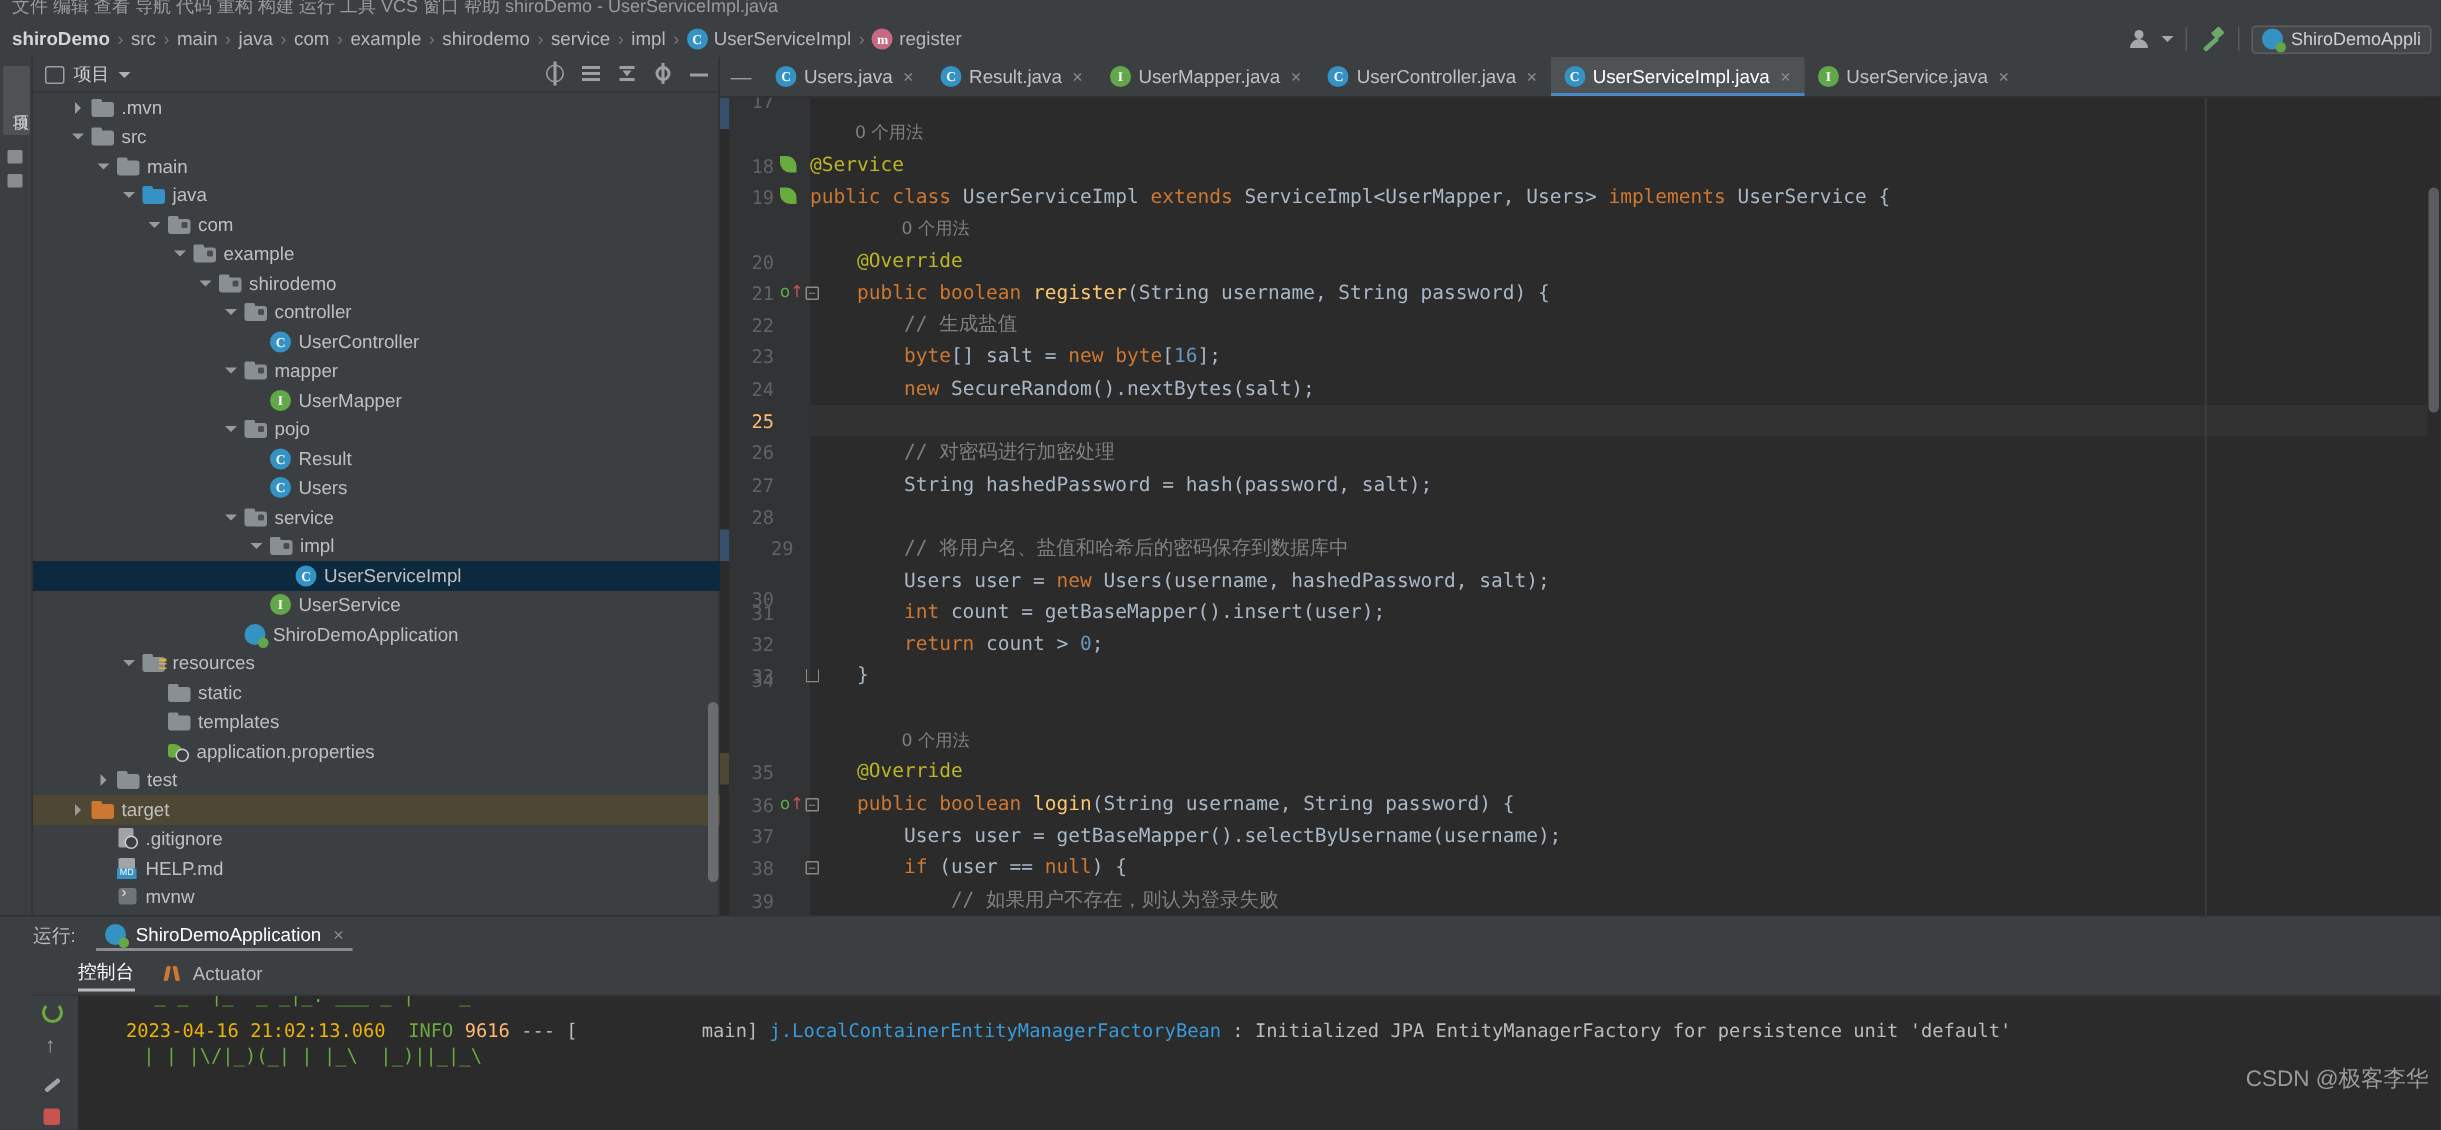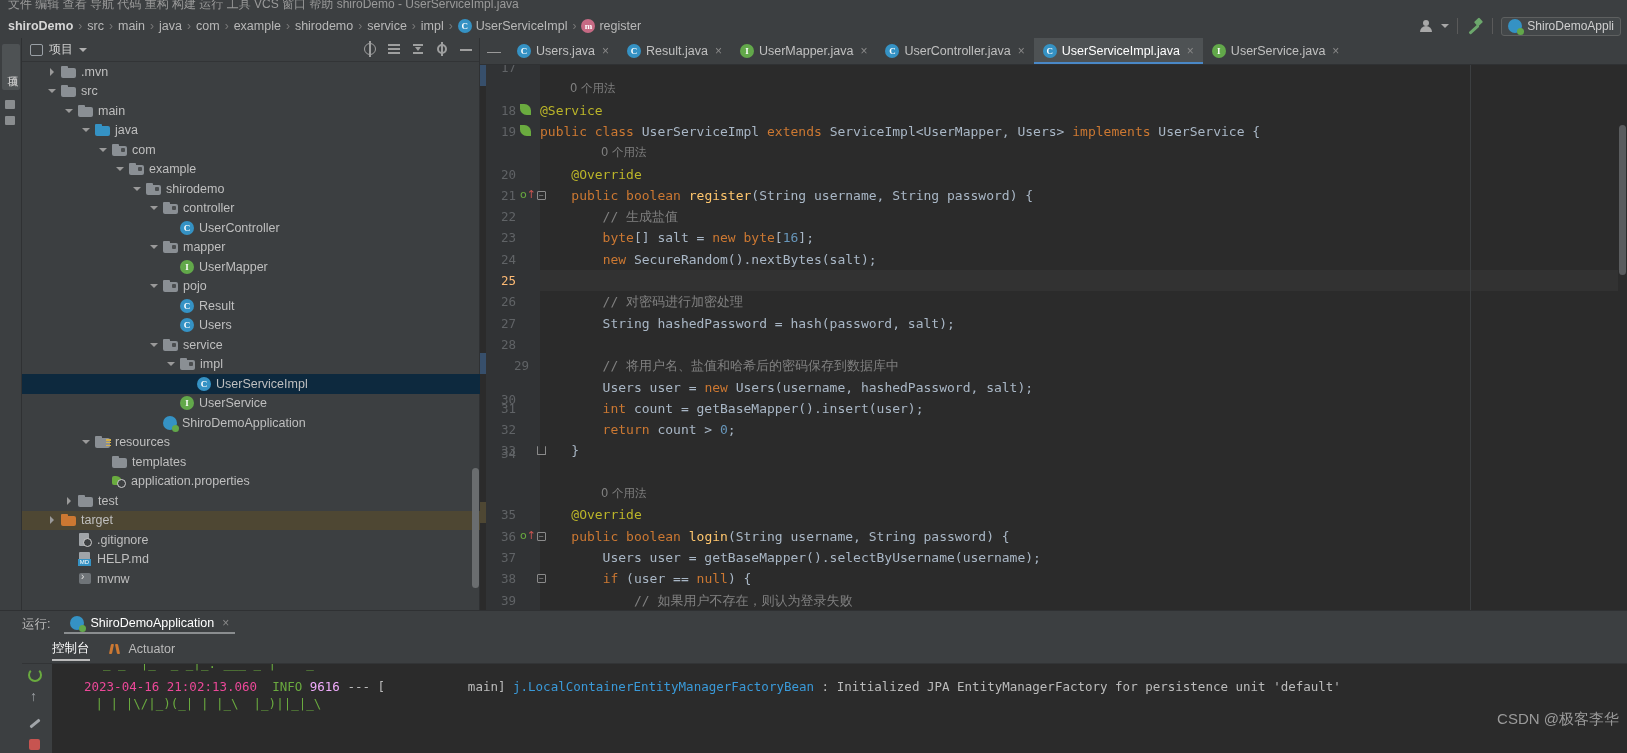--- a/index.html
+++ b/index.html
@@ -191,23 +191,23 @@
   .ctab.active::after { content:""; position:absolute; left:0; right:0; bottom:0; height:2px; background:#bbbbbb; }
   .actuator-ic { width: 13px; height: 12px; position: relative; }
   .actuator-ic::before { content:""; position:absolute; left:0; top:1px; width:3px; height:10px; background:#cc7832; transform: skewX(-12deg); border-radius:1px; }
   .actuator-ic::after { content:""; position:absolute; left:6px; top:1px; width:3px; height:10px; background:#cc7832; transform: skewX(12deg); border-radius:1px; }
   .console {
     position: absolute; top: 53px; left: 52px; width: 1575px; height: 90px;
     background: #2b2b2b; font-family: "DejaVu Sans Mono", monospace; font-size: 12.5px;
     overflow: hidden;
   }
   .logline { position: absolute; white-space: pre; line-height: 19px; }
-  .log-date { color: #ec4899; }
+  .log-date { color: #eab308; }
   .log-info { color: #6aab3f; }
-  .log-pid { color: #f0abfc; }
+  .log-pid { color: #fdba74; }
   .log-dash { color: #bbbbbb; }
   .log-thread { color: #bbbbbb; }
   .log-cls { color: #3a9ad9; }
   .log-msg { color: #bbbbbb; }
   .ascii { color: #6aab3f; white-space: pre; font-family: "DejaVu Sans Mono", monospace; font-size: 12.5px; position: absolute; line-height: 15px; }
 
   .console-side { position: absolute; top: 53px; left: 22px; width: 30px; height: 100px; }
   .cs-btn { position: absolute; width: 18px; height: 18px; left: 4px; }
   .cs-rerun::before { content:""; position:absolute; inset:2px; border:2px solid #6aab3f; border-radius:50%; border-top-color: transparent; }
   .cs-wrench::before { content:""; position:absolute; left:3px; top:8px; width:12px; height:3px; background:#a0a4a8; transform:rotate(-40deg); border-radius:1px; }
@@ -440,20 +440,27 @@
           <span class="arrow down"></span>
           <span style="display:inline-block;width:4px;flex:0 0 auto;"></span>
           <span class="f-folder res">
             <span class="bars">
               <i></i>
               <i></i>
               <i></i>
             </span>
           </span>
           <span class="tlabel">resources</span>
+        </div>
+        <div class="trow">
+          <span style="display:inline-block;width:76px;flex:0 0 auto;"></span>
+          <span class="arrow none"></span>
+          <span style="display:inline-block;width:4px;flex:0 0 auto;"></span>
+          <span class="f-folder"></span>
+          <span class="tlabel">static</span>
         </div>
         <div class="trow">
           <span style="display:inline-block;width:76px;flex:0 0 auto;"></span>
           <span class="arrow none"></span>
           <span style="display:inline-block;width:4px;flex:0 0 auto;"></span>
           <span class="f-folder"></span>
           <span class="tlabel">templates</span>
         </div>
         <div class="trow">
           <span style="display:inline-block;width:76px;flex:0 0 auto;"></span>

